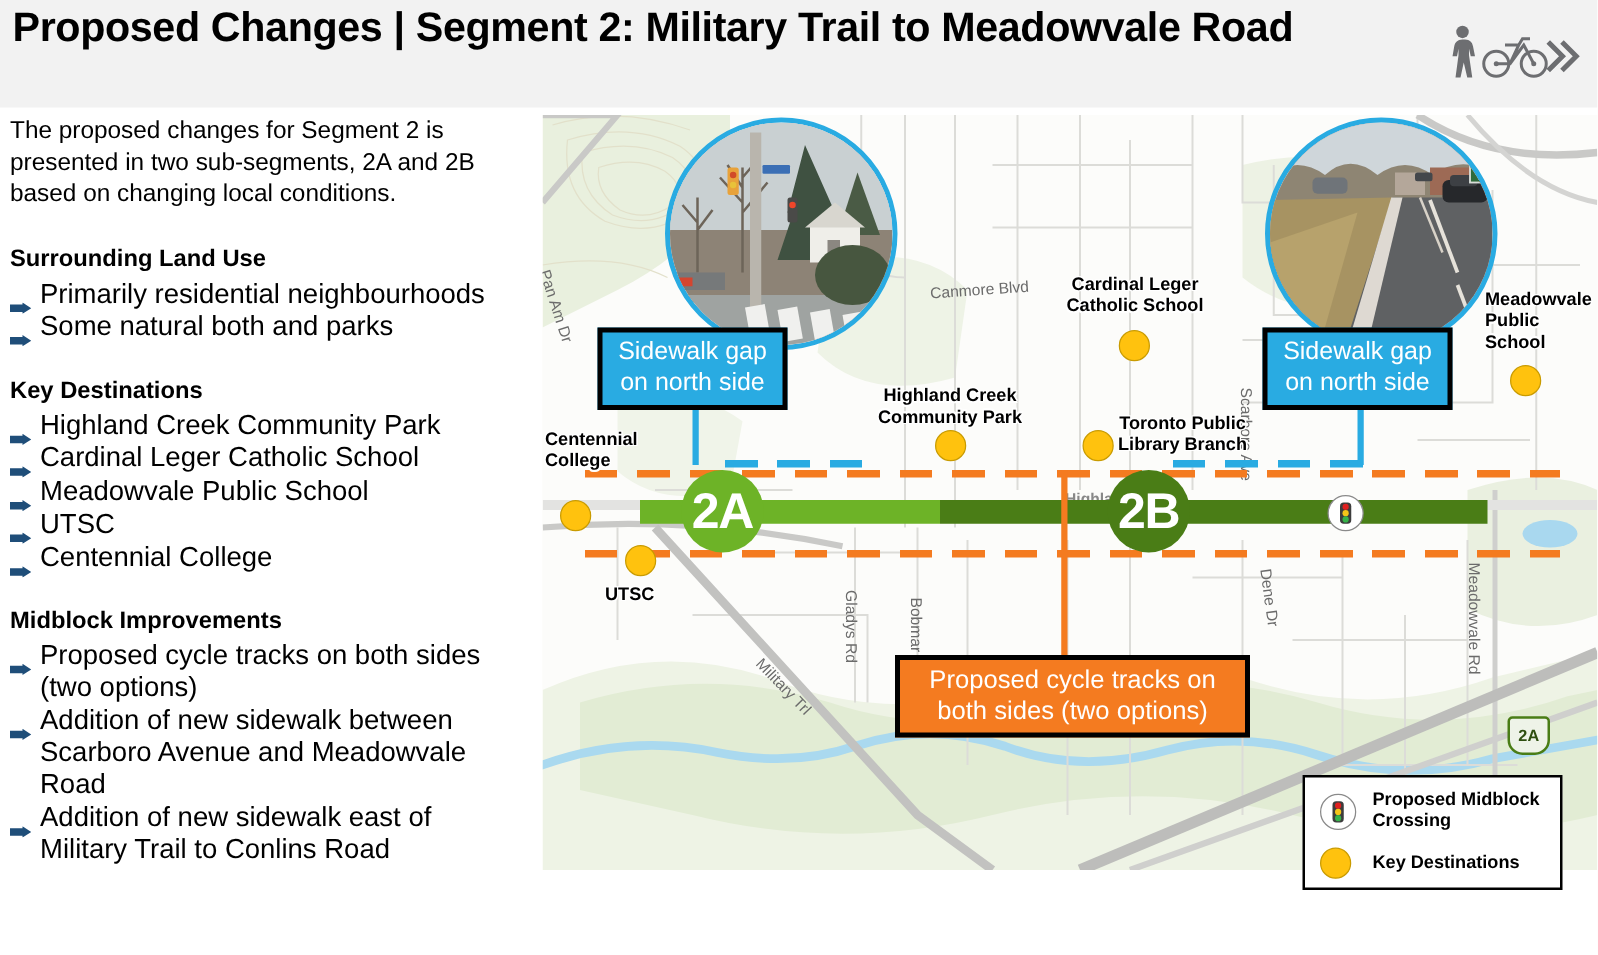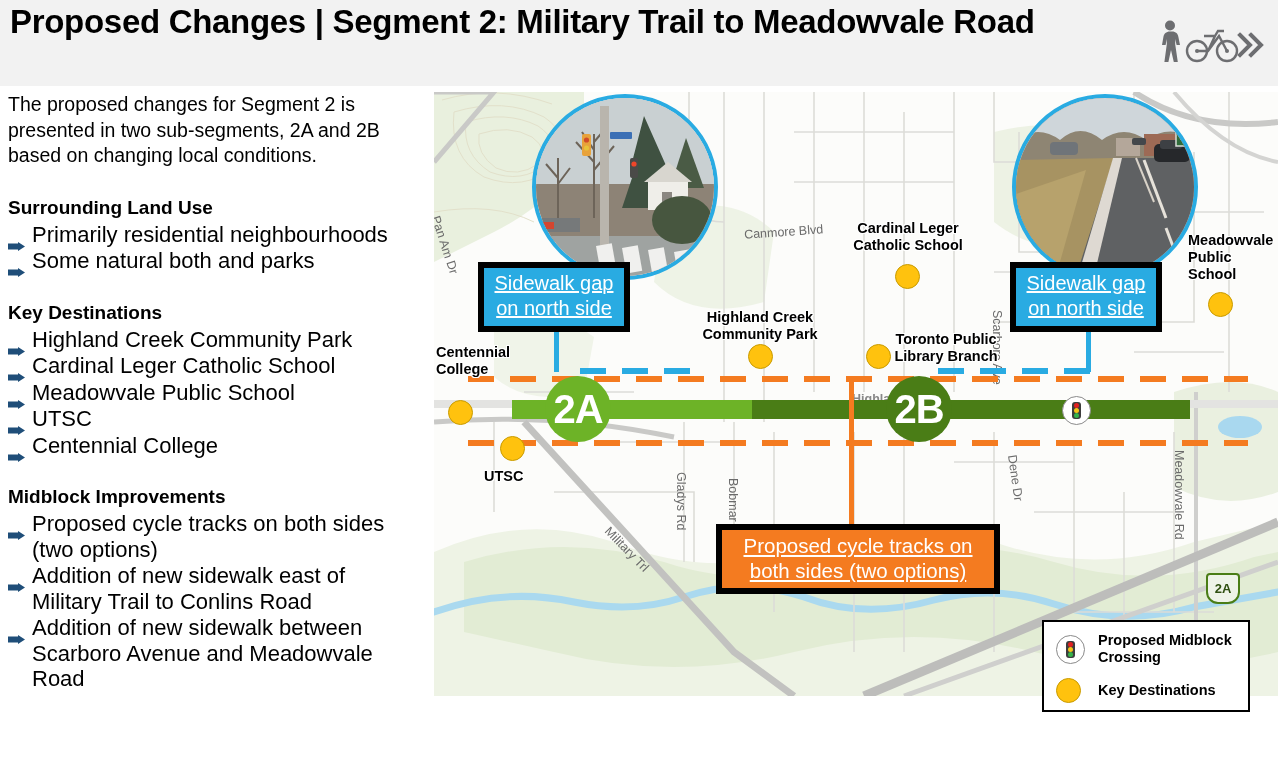--- a/index.html
+++ b/index.html
@@ -55,27 +55,26 @@
   .map{
     position:absolute;left:434px;top:92px;width:844px;height:604px;
     overflow:hidden;
     background:#fbfbf7;
   }
   .map-canvas{position:absolute;left:0;top:0;width:844px;height:604px;}
 
   
   .callout{
     position:absolute;
-    border:6px solid #000000;
+    border:4px solid #000000;
     color:#fff;
     font-size:20px;line-height:25px;
     text-align:center;
     padding:3px 8px 5px 8px;
     box-sizing:border-box;
-    text-decoration:underline;
   }
   .callout.blue{background:#29abe2;}
   .callout.orange{background:#f47b20;font-size:20.5px;}
 
   .leader{position:absolute;background:#29abe2;}
   .leader-orange{position:absolute;background:#f47b20;}
 
   
   .route-seg{position:absolute;height:19px;}
   .route-a{background:#6db327;}
@@ -271,29 +270,29 @@
             </svg>
         </span>
         <span>Proposed cycle tracks on both sides (two options)</span>
       </li>
       <li>
         <span class="bullet">
           <svg width="17" height="9" viewBox="0 0 17 9">
               <path d="M0 1.5h10V0l7 4.5L10 9V7.5H0z" fill="#1f4e79"></path>
             </svg>
         </span>
+        <span>Addition of new sidewalk between Scarboro Avenue and Meadowvale Road</span>
+      </li>
+      <li>
+        <span class="bullet">
+          <svg width="17" height="9" viewBox="0 0 17 9">
+              <path d="M0 1.5h10V0l7 4.5L10 9V7.5H0z" fill="#1f4e79"></path>
+            </svg>
+        </span>
         <span>Addition of new sidewalk east of Military Trail to Conlins Road</span>
-      </li>
-      <li>
-        <span class="bullet">
-          <svg width="17" height="9" viewBox="0 0 17 9">
-              <path d="M0 1.5h10V0l7 4.5L10 9V7.5H0z" fill="#1f4e79"></path>
-            </svg>
-        </span>
-        <span>Addition of new sidewalk between Scarboro Avenue and Meadowvale Road</span>
       </li>
     </ul>
   </div>
 </div>
 
 <div class="map">
 
   <svg class="map-canvas" viewBox="0 0 844 604" xmlns="http://www.w3.org/2000/svg">
     <defs>
       <linearGradient id="gnat" x1="0" y1="0" x2="0" y2="1">

